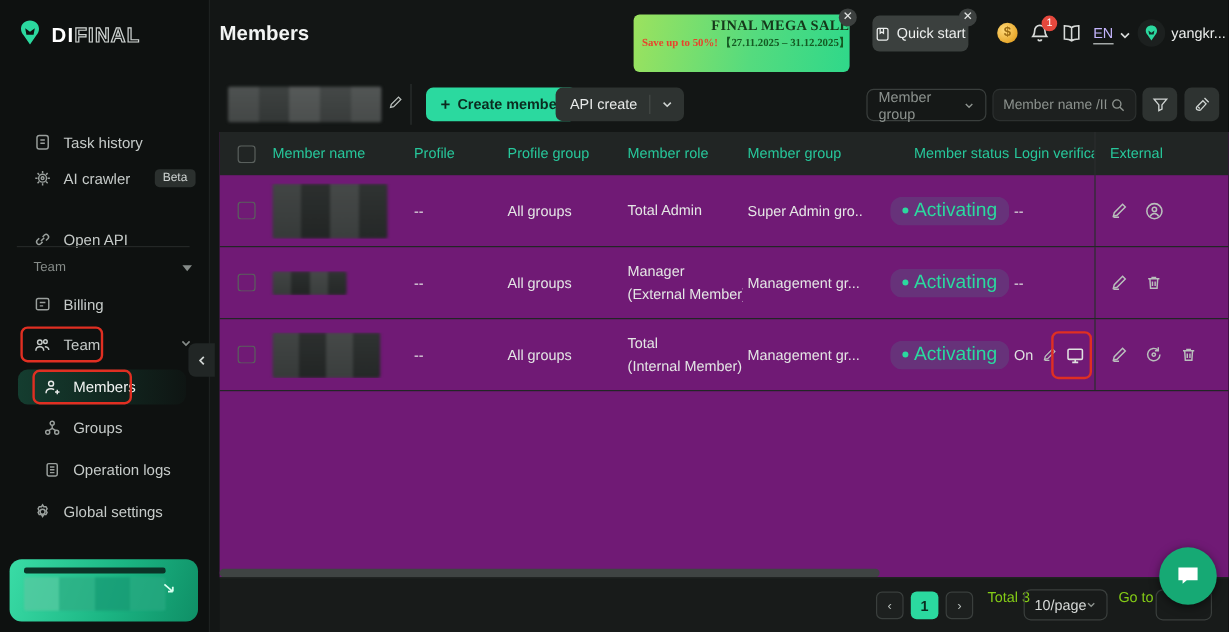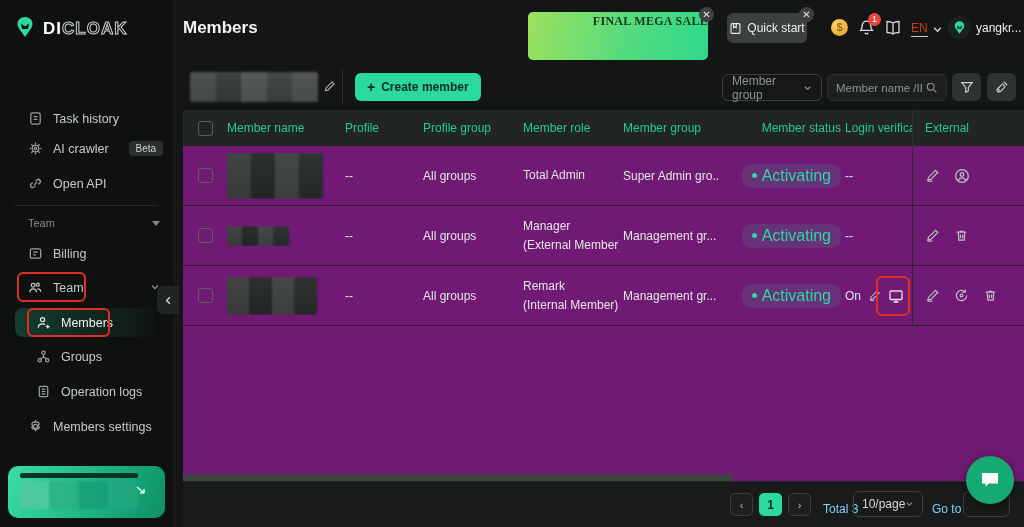--- a/index.html
+++ b/index.html
@@ -42,21 +42,21 @@
   .sale-title { font-size:12px; font-weight:bold; color:#15381a; letter-spacing:.3px; }
   .sale-sub { font-size:9px; font-weight:bold; }
   .sale-sub .red { color:#e8442c; }
   .sale-sub .dates { color:#155a23; }
   .close-x { position:absolute; width:15px; height:15px; border-radius:50%; background:#3c403f; color:#e6e8e7; font-size:10px; line-height:15px; text-align:center; }
   .quick-start { position:absolute; left:727px; top:13px; width:80px; height:30px; background:#3b403e; border-radius:6px; display:flex; align-items:center; justify-content:center; gap:5px; font-size:12px; color:#eceeed; }
   .coin { position:absolute; left:831px; top:19px; width:17px; height:17px; border-radius:50%; background:radial-gradient(circle at 35% 35%, #ffd978, #e8a92d 70%, #c4861a); color:#9a6a12; font-size:11px; font-weight:bold; text-align:center; line-height:17px; }
   .bell-wrap { position:absolute; left:858px; top:19px; width:18px; height:18px; color:#d7dad8; }
   .bell-badge { position:absolute; left:10px; top:-6px; min-width:13px; height:13px; background:#e5483d; color:#fff; border-radius:7px; font-size:9px; line-height:13px; text-align:center; padding:0 2px; }
   .book-wrap { position:absolute; left:884px; top:19px; width:18px; height:18px; color:#d7dad8; }
-  .lang { position:absolute; left:911px; top:21px; display:flex; align-items:center; gap:4px; font-size:12px; color:#c2410c; }
+  .lang { position:absolute; left:911px; top:21px; display:flex; align-items:center; gap:4px; font-size:12px; color:#c4b5fd; }
   .lang .lbl { border-bottom:1px solid #c9cecc; padding-bottom:1px; }
   .avatar { position:absolute; left:948px; top:16px; width:23px; height:23px; border-radius:50%; background:#1c201f; display:flex; align-items:center; justify-content:center; }
   .username { position:absolute; left:976px; top:21px; font-size:12px; color:#eceeed; width:46px; overflow:hidden; white-space:nowrap; }
 
   
   .team-blur { position:absolute; left:190px; top:72px; width:128px; height:30px; }
   .edit-team { position:absolute; left:323px; top:79px; color:#b9bfbc; }
   .tb-divider { position:absolute; left:342px; top:70px; width:1px; height:34px; background:#2c302f; }
   .btn-create { position:absolute; left:355px; top:73px; height:28px; padding:0 12px; background:#2bd99f; border-radius:6px; display:flex; align-items:center; gap:6px; color:#0b2b1f; font-size:12px; font-weight:600; border:none; }
   .btn-api { position:absolute; left:463px; top:73px; height:28px; background:#2e3331; border-radius:6px; display:flex; align-items:center; color:#e8eae9; font-size:12px; border:none; }
@@ -83,21 +83,21 @@
   .checkbox { width:15px; height:15px; border:1px solid #5a605d; border-radius:3px; background:transparent; }
   .pill { display:inline-flex; align-items:center; gap:5px; background:rgba(43,217,159,0.13); color:#2bd99f; border-radius:10px; padding:3px 10px; font-size:16px; }
   .pill .dot { width:5px; height:5px; border-radius:50%; background:#2bd99f; }
   .op-ic { display:flex; cursor:pointer; }
 
   
   .hscroll { position:absolute; left:183px; top:474px; width:550px; height:7px; background:#3f4443; border-radius:4px; }
   .pagination { position:absolute; left:183px; right:0; bottom:0; height:46px; background:#181b1a; border-top:1px solid #222625; }
   .pg-btn { position:absolute; top:11px; width:23px; height:23px; border:1px solid #3a3f3d; background:#1d201f; border-radius:5px; color:#b9bfbc; font-size:11px; display:flex; align-items:center; justify-content:center; }
   .pg-cur { position:absolute; top:11px; width:23px; height:23px; background:#2bd99f; border-radius:5px; color:#0b2b1f; font-size:12px; font-weight:600; display:flex; align-items:center; justify-content:center; }
-  .pg-text { position:absolute; top:20px; font-size:12px; color:#7dd3fc; }
+  .pg-text { position:absolute; top:9px; font-size:12px; color:#84cc16; }
   .pg-select { position:absolute; left:670px; top:9px; width:70px; height:26px; border:1px solid #3a3f3d; border-radius:6px; display:flex; align-items:center; justify-content:space-between; padding:0 8px; font-size:12px; color:#d7dad8; }
   .pg-goto-input { position:absolute; left:780px; top:9px; width:47px; height:26px; border:1px solid #3a3f3d; border-radius:6px; background:transparent; }
 
   .chat-fab { position:absolute; left:966px; top:456px; width:48px; height:48px; border-radius:50%; background:#16a974; display:flex; align-items:center; justify-content:center; box-shadow:0 2px 8px rgba(0,0,0,.5); }
 
   
   .anno { position:absolute; border:2.5px solid #e02f22; border-radius:6px; pointer-events:none; }
   .anno-team { left:17px; top:272px; width:69px; height:30px; }
   .anno-members { left:27px; top:308px; width:83px; height:29px; }
   .anno-monitor { left:876px; top:276px; width:34px; height:40px; }
@@ -108,21 +108,21 @@
 <div class="app">
 
   <div class="sidebar">
     <div class="logo">
       <span>
         <svg width="24" height="24" viewBox="0 0 24 24">
             <path d="M12 2c4.5 0 7.5 3 7.5 7 0 2.2-1 4.2-2.2 5.4L12 22l-5.3-7.6C5.5 13.2 4.5 11.2 4.5 9c0-4 3-7 7.5-7z" fill="#2bd99f"></path>
             <path d="M8 8.5l4 3 4-3-1 5.5h-6z" fill="#0e1110"></path>
           </svg>
       </span>
-      <span class="logo-text"><span>DI</span><span class="outl">CLOAK</span></span>
+      <span class="logo-text"><span>DI</span><span class="outl">FINAL</span></span>
     </div>
 
     <div class="nav-item" style="top:111px;">
       <span class="ic">
           <svg width="15" height="15" viewBox="0 0 16 16" fill="none" stroke="#9aa09d" stroke-width="1.3">
             <rect x="3" y="2" width="10" height="12" rx="2"></rect>
             <path d="M6 6h4M6 9h4"></path>
           </svg>
         </span>
       <span>Task history</span>
@@ -131,21 +131,21 @@
       <span class="ic">
           <svg width="15" height="15" viewBox="0 0 16 16" fill="none" stroke="#9aa09d" stroke-width="1.3">
             <circle cx="8" cy="8" r="3.5"></circle>
             <circle cx="8" cy="8" r="1.2"></circle>
             <path d="M8 1.5v2M8 12.5v2M1.5 8h2M12.5 8h2M3.5 3.5l1.5 1.5M12.5 3.5L11 5M3.5 12.5L5 11M12.5 12.5L11 11"></path>
           </svg>
         </span>
       <span>AI crawler</span>
       <span class="badge-pill">Beta</span>
     </div>
-    <div class="nav-item" style="top:176px;">
+    <div class="nav-item" style="top:192px;">
       <span class="ic">
           <svg width="15" height="15" viewBox="0 0 16 16" fill="none" stroke="#9aa09d" stroke-width="1.3">
             <path d="M6.5 9.5l3-3M5 7l-1.8 1.8a2.2 2.2 0 003.1 3.1L8 10.2M11 9l1.8-1.8a2.2 2.2 0 00-3.1-3.1L8 5.8"></path>
           </svg>
         </span>
       <span>Open API</span>
     </div>
 
     <div class="side-divider"></div>
 
@@ -207,21 +207,21 @@
         </span>
       <span>Operation logs</span>
     </div>
     <div class="nav-item" style="top:419px;">
       <span class="ic">
           <svg width="15" height="15" viewBox="0 0 16 16" fill="none" stroke="#9aa09d" stroke-width="1.3">
             <circle cx="8" cy="8" r="2.2"></circle>
             <path d="M8 1.8l1 1.7h2l1 1.8-1 1.7 1 1.7-1 1.8h-2l-1 1.7-1-1.7H5l-1-1.8 1-1.7-1-1.7 1-1.8h2z"></path>
           </svg>
         </span>
-      <span>Members settings</span>
+      <span>Global settings</span>
     </div>
 
     <div class="collapse-handle">
       <svg width="9" height="9" viewBox="0 0 10 10" fill="none" stroke="#cfd4d2" stroke-width="1.6">
           <path d="M6.5 1.5L3 5l3.5 3.5"></path>
         </svg>
     </div>
 
     <div class="promo-card">
       <div class="promo-bar"></div>
@@ -229,20 +229,24 @@
       <div class="promo-arrow"><svg width="16" height="14" viewBox="0 0 16 14" fill="none" stroke="#d9fff0" stroke-width="1.5">
             <path d="M2 4l7 6M9 10h-4M9 10V6"></path>
           </svg></div>
     </div>
   </div>
 
   <div class="page-title">Members</div>
 
   <div class="sale-banner">
     <div class="sale-title">FINAL MEGA SALE</div>
+    <div class="sale-sub">
+      <span class="red">Save up to 50%!</span>
+      <span class="dates">【27.11.2025 – 31.12.2025】</span>
+    </div>
   </div>
   <div class="close-x" style="left:699px; top:7px;">✕</div>
 
   <div class="quick-start">
     <svg width="13" height="13" viewBox="0 0 16 16" fill="none" stroke="#eceeed" stroke-width="1.3">
         <rect x="2.5" y="2" width="11" height="12" rx="1.5"></rect>
         <path d="M5.5 2v5l1.7-1.3L8.9 7V2"></path>
       </svg>
     <span>Quick start</span>
   </div>
@@ -280,20 +284,29 @@
         <path d="M3 13l.8-3.2 7.4-7.4 2.4 2.4-7.4 7.4L3 13z"></path>
       </svg>
   </div>
   <div class="tb-divider"></div>
 
   <button class="btn-create">
     <span style="font-size:14px;">+</span>
     <span>Create member</span>
   </button>
 
+  <button class="btn-api">
+    <span class="txt">API create</span>
+    <span class="sep"></span>
+    <span class="chv">
+        <svg width="10" height="10" viewBox="0 0 10 10" fill="none" stroke="#cfd4d2" stroke-width="1.3">
+          <path d="M2 3.5l3 3 3-3"></path>
+        </svg>
+      </span>
+  </button>
 
   <div class="sel-group">
     <span>Member group</span>
     <svg width="10" height="10" viewBox="0 0 10 10" fill="none" stroke="#8d938f" stroke-width="1.3">
         <path d="M2 3.5l3 3 3-3"></path>
       </svg>
   </div>
 
   <div class="inp-search">
     <input type="text" placeholder="Member name /ID" style="">
@@ -403,21 +416,21 @@
     <div class="trow">
       <div class="cell c-check">
           <span class="checkbox"></span>
         </div>
       <div class="cell c-name">
           <div class="blurb dark" style="width:90px;height:38px;"></div>
         </div>
       <div class="cell c-remark">--</div>
       <div class="cell c-profile">All groups</div>
       <div class="cell c-role">
-          <div>Remark</div>
+          <div>Total</div>
           <div>(Internal Member)</div>
         </div>
       <div class="cell c-group">Management gr...</div>
       <div class="cell c-status"><span class="pill">
             <span class="dot"></span>
             <span>Activating</span>
           </span></div>
       <div class="cell c-login">
         <span>On</span>
         <span class="op-ic">

